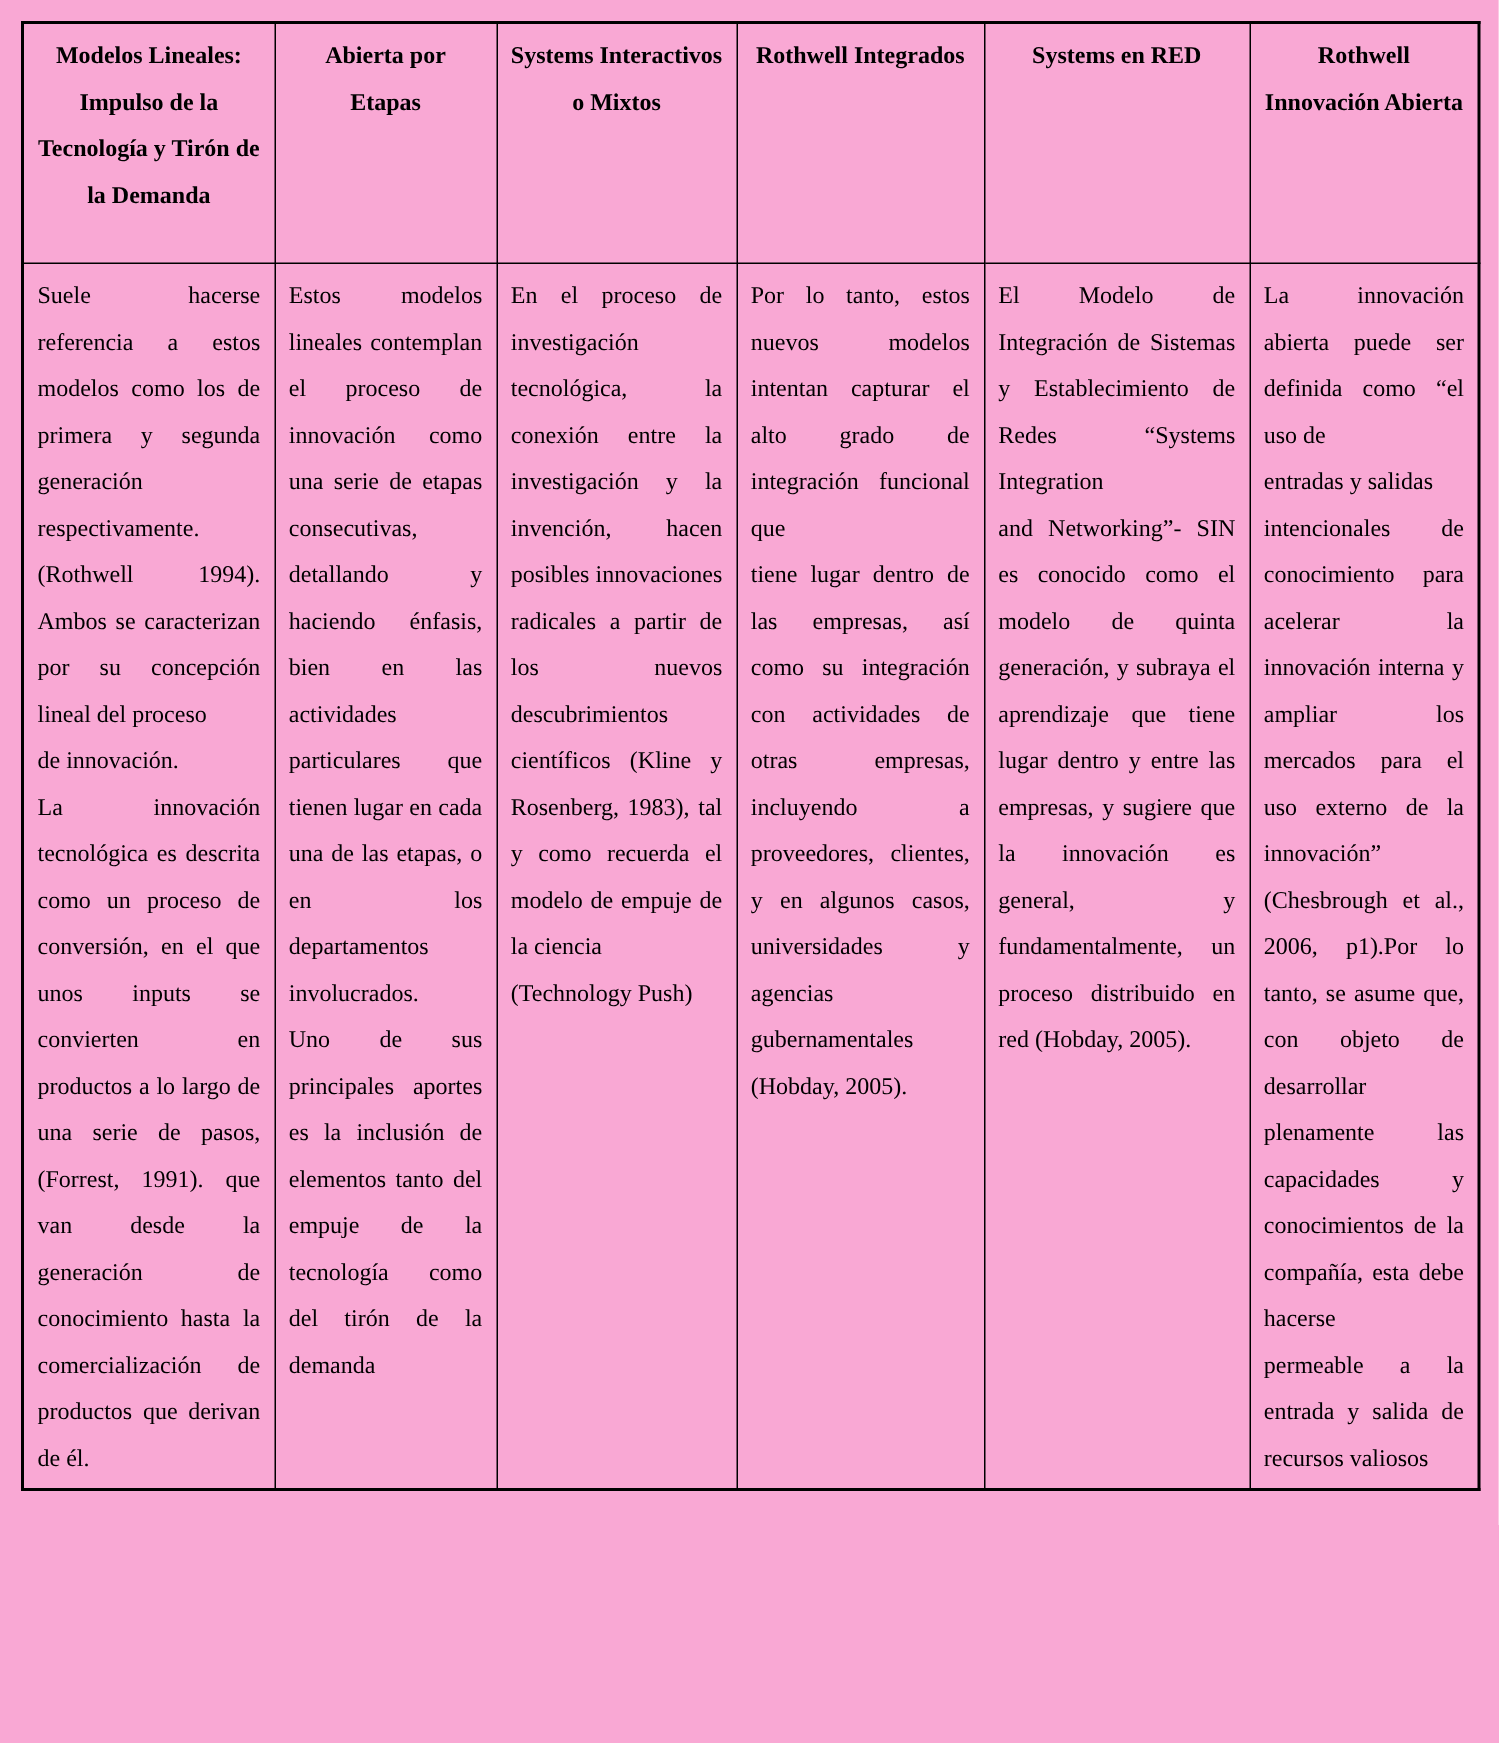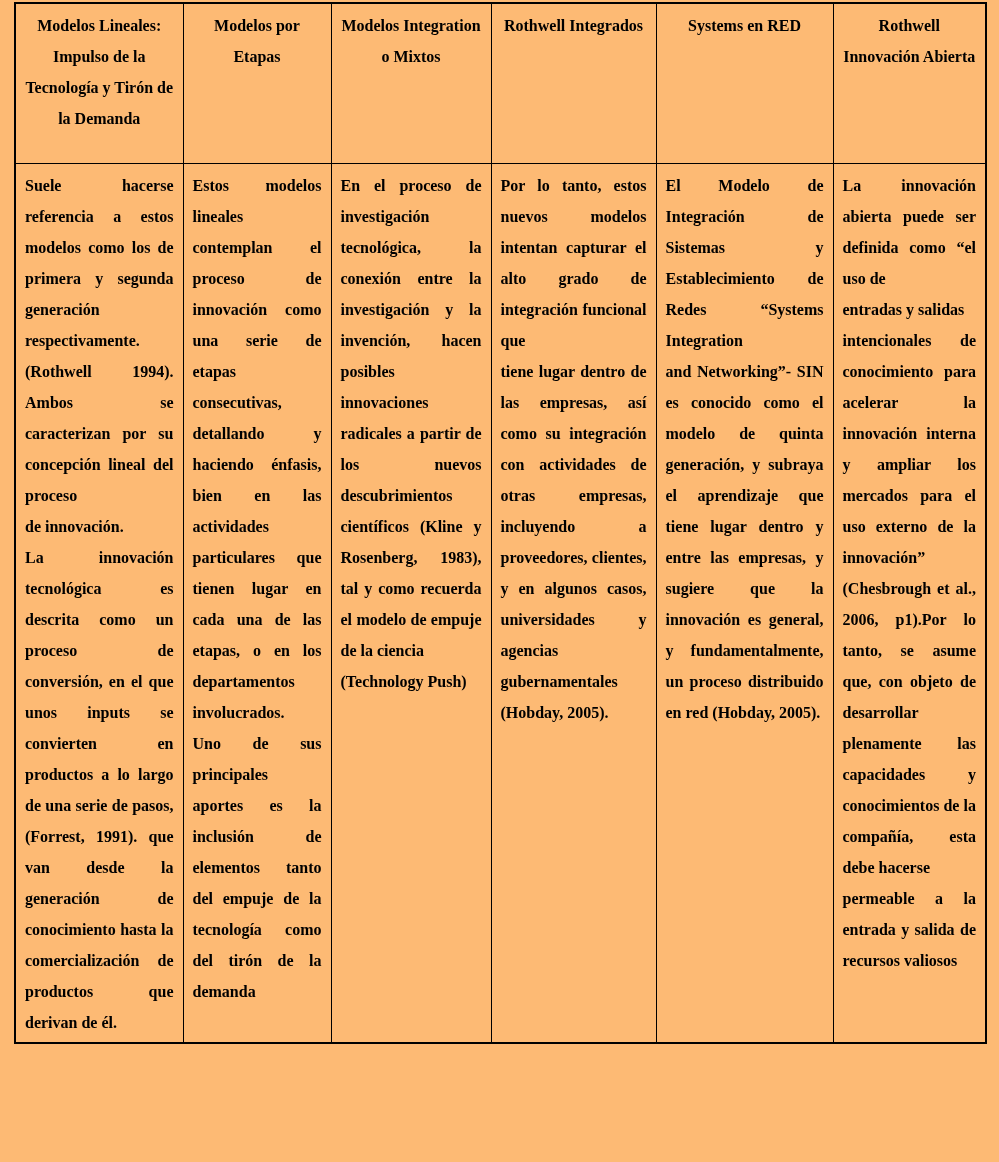--- a/index.html
+++ b/index.html
@@ -7,23 +7,23 @@
     padding: 0;
     background: #ffffff;
     width: 999px;
     height: 1162px;
     font-family: "Liberation Serif", serif;
     color: #000000;
   }
   .page {
     width: 999px;
     height: 1162px;
-    background: #fdba74;
+    background: #f9a8d4;
     box-sizing: border-box;
-    padding: 2px 14px 0 14px;
+    padding: 14px 14px 0 14px;
   }
   table.doc-table {
     border-collapse: collapse;
     table-layout: fixed;
     border: 2px solid #000000;
     width: 971px;
   }
   table.doc-table th,
   table.doc-table td {
     border: 1px solid #000000;
@@ -36,21 +36,21 @@
   }
   table.doc-table th {
     font-weight: bold;
     text-align: center;
     height: 160px;
   }
   table.doc-table td {
     text-align: justify;
     white-space: pre-line;
     height: 700px;
-    font-weight: bold;
+    font-weight: normal;
   }
   col.c1 { width: 168px; }
   col.c2 { width: 148px; }
   col.c3 { width: 160px; }
   col.c4 { width: 165px; }
   col.c5 { width: 177px; }
   col.c6 { width: 153px; }
 </style>
 </head>
 <body>
@@ -61,22 +61,22 @@
       <col class="c1">
         <col class="c2">
         <col class="c3">
         <col class="c4">
         <col class="c5">
         <col class="c6">
     </colgroup>
     <tbody>
         <tr>
       <th>Modelos Lineales: Impulso de la Tecnología y Tirón de la Demanda</th>
-      <th>Modelos por Etapas</th>
-      <th>Modelos Integration o Mixtos</th>
+      <th>Abierta por Etapas</th>
+      <th>Systems Interactivos o Mixtos</th>
       <th>Rothwell Integrados</th>
       <th>Systems en RED</th>
       <th>Rothwell Innovación Abierta</th>
     </tr>
     <tr>
       <td>Suele hacerse referencia a estos modelos como los de primera y segunda generación respectivamente. (Rothwell 1994). Ambos se caracterizan por su concepción lineal del proceso
 de innovación.
 La innovación tecnológica es descrita como un proceso de conversión, en el que unos inputs se convierten en productos a lo largo de una serie de pasos, (Forrest, 1991). que van desde la generación de conocimiento hasta la comercialización de productos que derivan de él.</td>
       <td>Estos modelos lineales contemplan el proceso de innovación como una serie de etapas consecutivas, detallando y haciendo énfasis, bien en las actividades particulares que tienen lugar en cada una de las etapas, o en los departamentos involucrados.
 Uno de sus principales aportes es la inclusión de elementos tanto del empuje de la tecnología como del tirón de la demanda</td>

